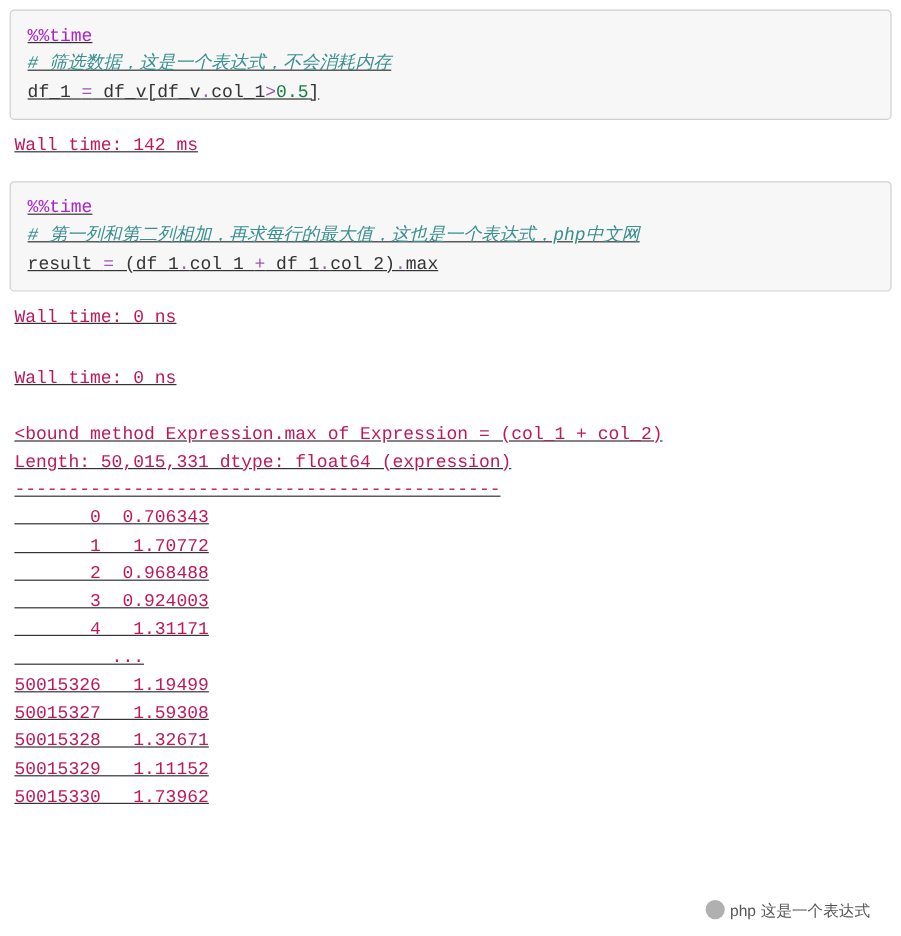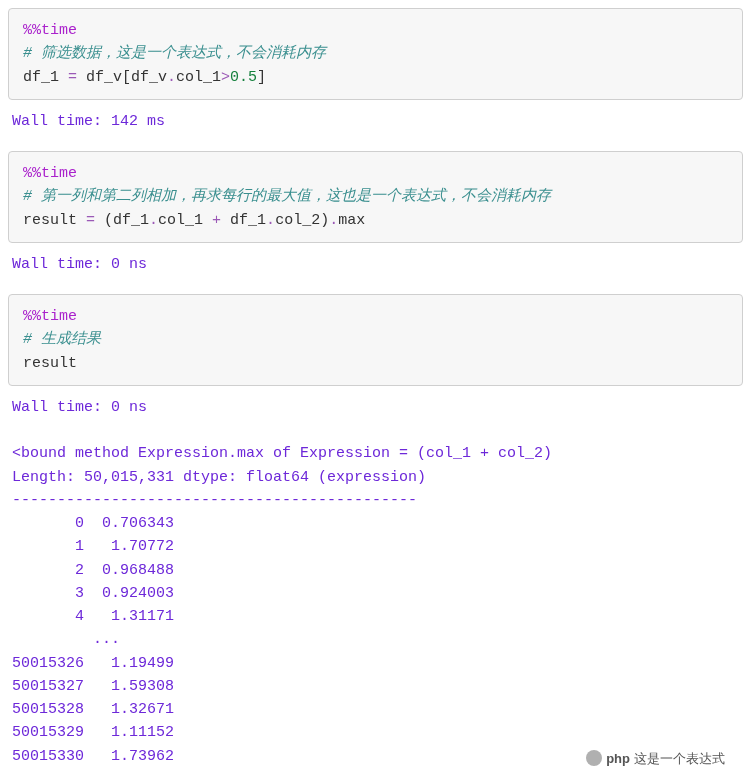--- a/index.html
+++ b/index.html
@@ -11,55 +11,56 @@
       font-family: "Consolas", "Monaco", "Courier New", monospace;
       font-size: 14px;
       line-height: 1.5;
       background: #ffffff;
       padding: 8px;
       width: 751px;
       color: #333;
     }
     .cell {
       margin-bottom: 8px;
+      text-decoration: underline;
     }
     .code-block {
       background: #f7f7f7;
       border: 1px solid #cfcfcf;
       border-radius: 4px;
       padding: 10px 14px;
       font-family: "Consolas", "Monaco", "Courier New", monospace;
       white-space: pre-wrap;
       font-size: 15px;
       line-height: 1.55;
     }
     .output-block {
       font-family: "Consolas", "Monaco", "Courier New", monospace;
       padding: 10px 4px;
       white-space: pre;
       font-size: 15px;
-      color: #6d28d9;
+      color: #be185d;
       line-height: 1.55;
     }
     .magic { color: #aa22cc; }
     .comment { color: #3a8f8f; font-style: italic; }
     .operator { color: #9b59b6; }
     .number { color: #15803d; }
     .footer-logo {
       position: absolute;
       bottom: 10px;
       right: 18px;
       display: flex;
       align-items: center;
       gap: 4px;
       font-size: 13px;
       color: #555;
       font-family: Arial, sans-serif;
     }
-    .footer-logo .php { font-weight: bold; }
+    .footer-logo .php { font-weight: normal; }
     .logo-icon {
       width: 16px;
       height: 16px;
       background: #b0b0b0;
       border-radius: 50%;
       display: inline-block;
     }
     .container {
       position: relative;
       min-height: 770px;
@@ -72,29 +73,26 @@
 
   <div class="cell">
     <div class="code-block"><span class="magic">%%</span><span class="magic">time</span>
 <span class="comment"># 筛选数据，这是一个表达式，不会消耗内存</span>
 df_1 <span class="operator">=</span> df_v[df_v<span class="operator">.</span>col_1<span class="operator">&gt;</span><span class="number">0.5</span>]</div>
     <div class="output-block">Wall time: 142 ms</div>
   </div>
 
   <div class="cell">
     <div class="code-block"><span class="magic">%%</span><span class="magic">time</span>
-<span class="comment"># 第一列和第二列相加，再求每行的最大值，这也是一个表达式，不会消耗内存</span>
+<span class="comment"># 第一列和第二列相加，再求每行的最大值，这也是一个表达式，php中文网</span>
 result <span class="operator">=</span> (df_1<span class="operator">.</span>col_1 <span class="operator">+</span> df_1<span class="operator">.</span>col_2)<span class="operator">.</span>max</div>
     <div class="output-block">Wall time: 0 ns</div>
   </div>
 
   <div class="cell">
-    <div class="code-block"><span class="magic">%%</span><span class="magic">time</span>
-<span class="comment"># 生成结果</span>
-result</div>
     <div class="output-block">Wall time: 0 ns
 
 &lt;bound method Expression.max of Expression = (col_1 + col_2)
 Length: 50,015,331 dtype: float64 (expression)
 ---------------------------------------------
        0  0.706343
        1   1.70772
        2  0.968488
        3  0.924003
        4   1.31171

